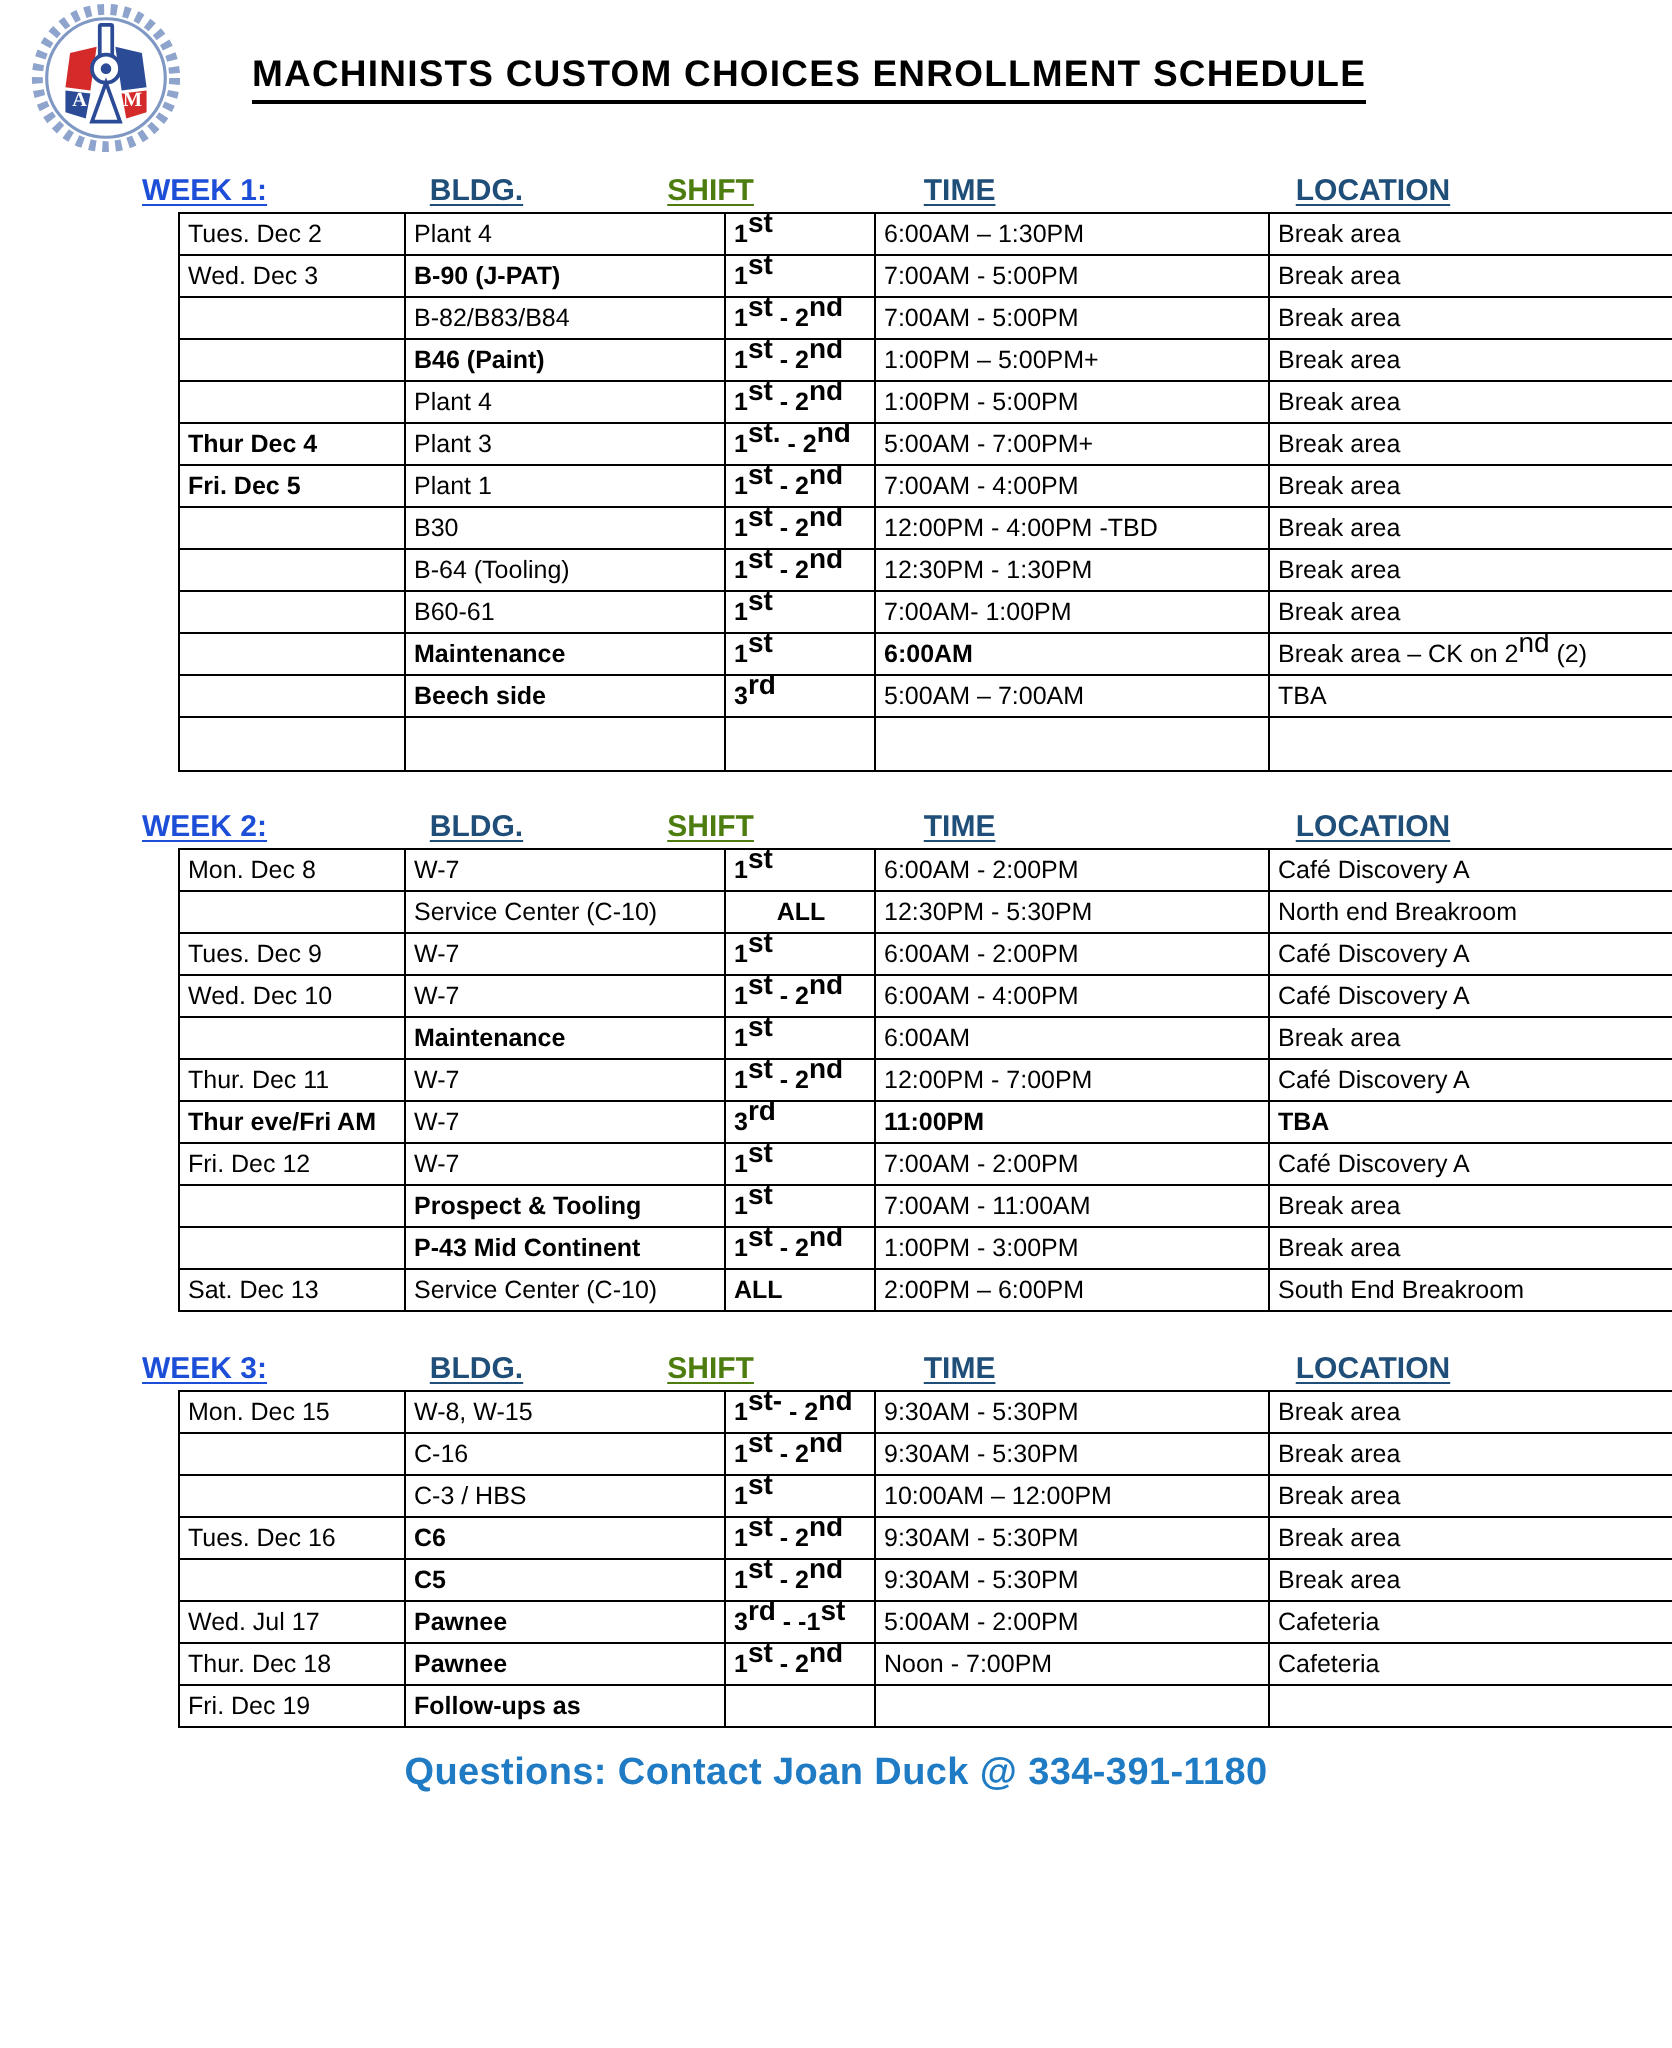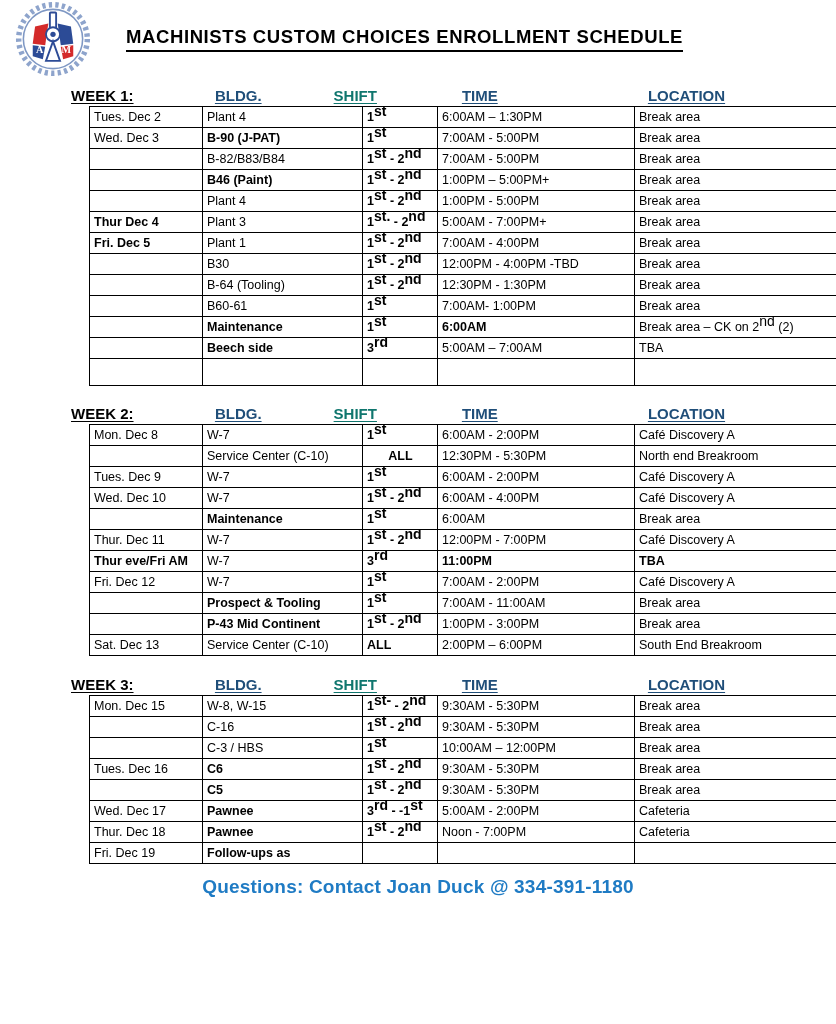--- a/index.html
+++ b/index.html
@@ -52,23 +52,23 @@
     height: 22px;
     font-size: 15px;
     font-weight: bold;
   }
   .col-headers span {
     display: inline-block;
     text-align: center;
     text-decoration: underline;
     text-underline-offset: 2px;
   }
-  .ch-week  { width: 113px; color: #000000; text-align: center !important; }
+  .ch-week  { width: 113px; color: #1d4ed8; text-align: center !important; }
   .ch-bldg  { width: 160px; color: #1F4E79; }
-  .ch-shift { width: 75px;  color: #0f766e; }
+  .ch-shift { width: 75px;  color: #4d7c0f; }
   .ch-time  { width: 175px; color: #1F4E79; }
   .ch-loc   { width: 240px; color: #1F4E79; }
 
   
   table.sched {
     border-collapse: collapse;
     width: 100%;
     table-layout: fixed;
     margin-top: 2px;
     margin-left: 43px;
@@ -372,21 +372,21 @@
             <td class="c-loc">Break area</td>
           </tr>
           <tr>
             <td class="c-day"></td>
             <td class="c-bldg b">C5</td>
             <td class="c-shift b">1<sup>st</sup> - 2<sup>nd</sup></td>
             <td class="c-time">9:30AM - 5:30PM</td>
             <td class="c-loc">Break area</td>
           </tr>
           <tr>
-            <td class="c-day">Wed.  Dec 17</td>
+            <td class="c-day">Wed.  Jul 17</td>
             <td class="c-bldg b">Pawnee</td>
             <td class="c-shift b">3<sup>rd</sup> - -1<sup>st</sup></td>
             <td class="c-time">5:00AM - 2:00PM</td>
             <td class="c-loc">Cafeteria</td>
           </tr>
           <tr>
             <td class="c-day">Thur. Dec 18</td>
             <td class="c-bldg b">Pawnee</td>
             <td class="c-shift b">1<sup>st</sup> - 2<sup>nd</sup></td>
             <td class="c-time">Noon - 7:00PM</td>

